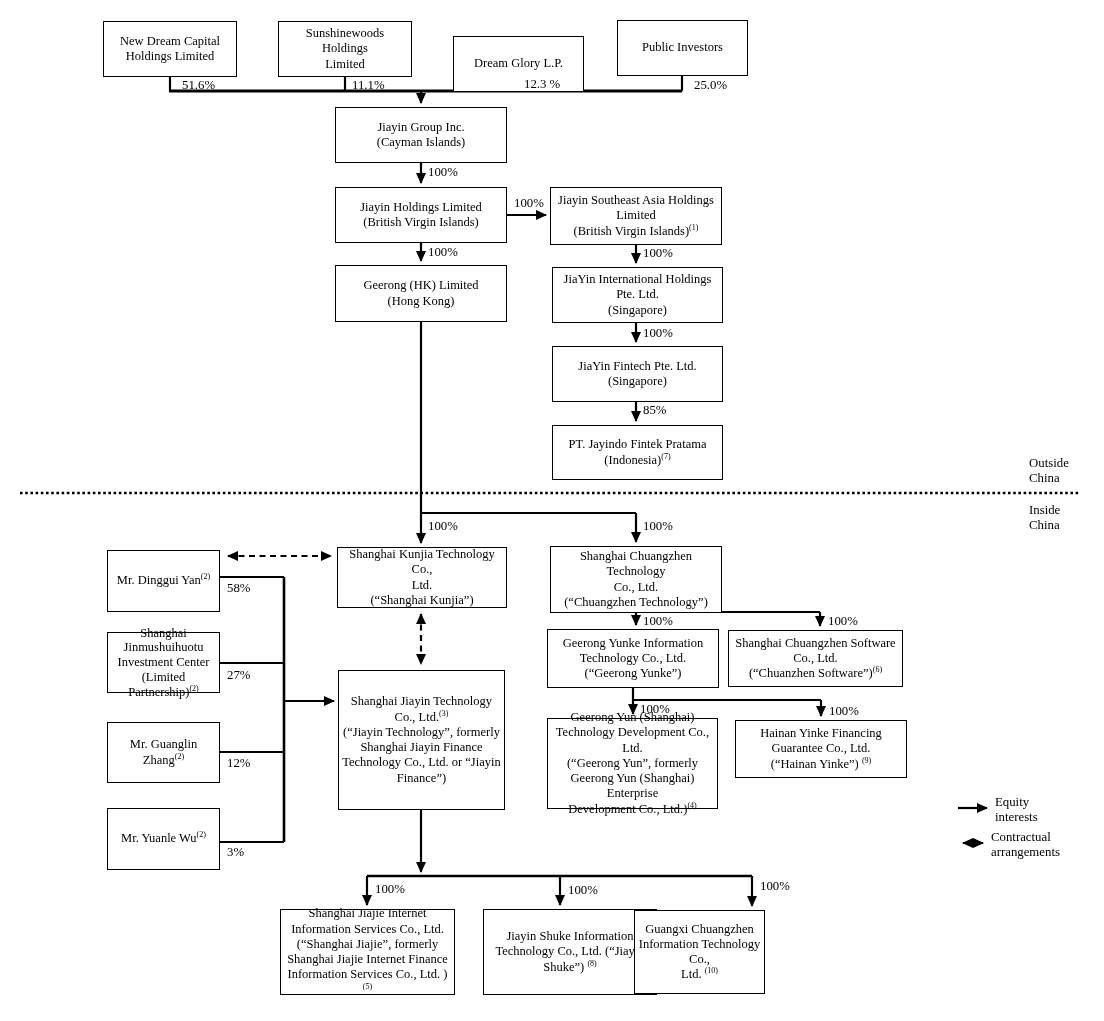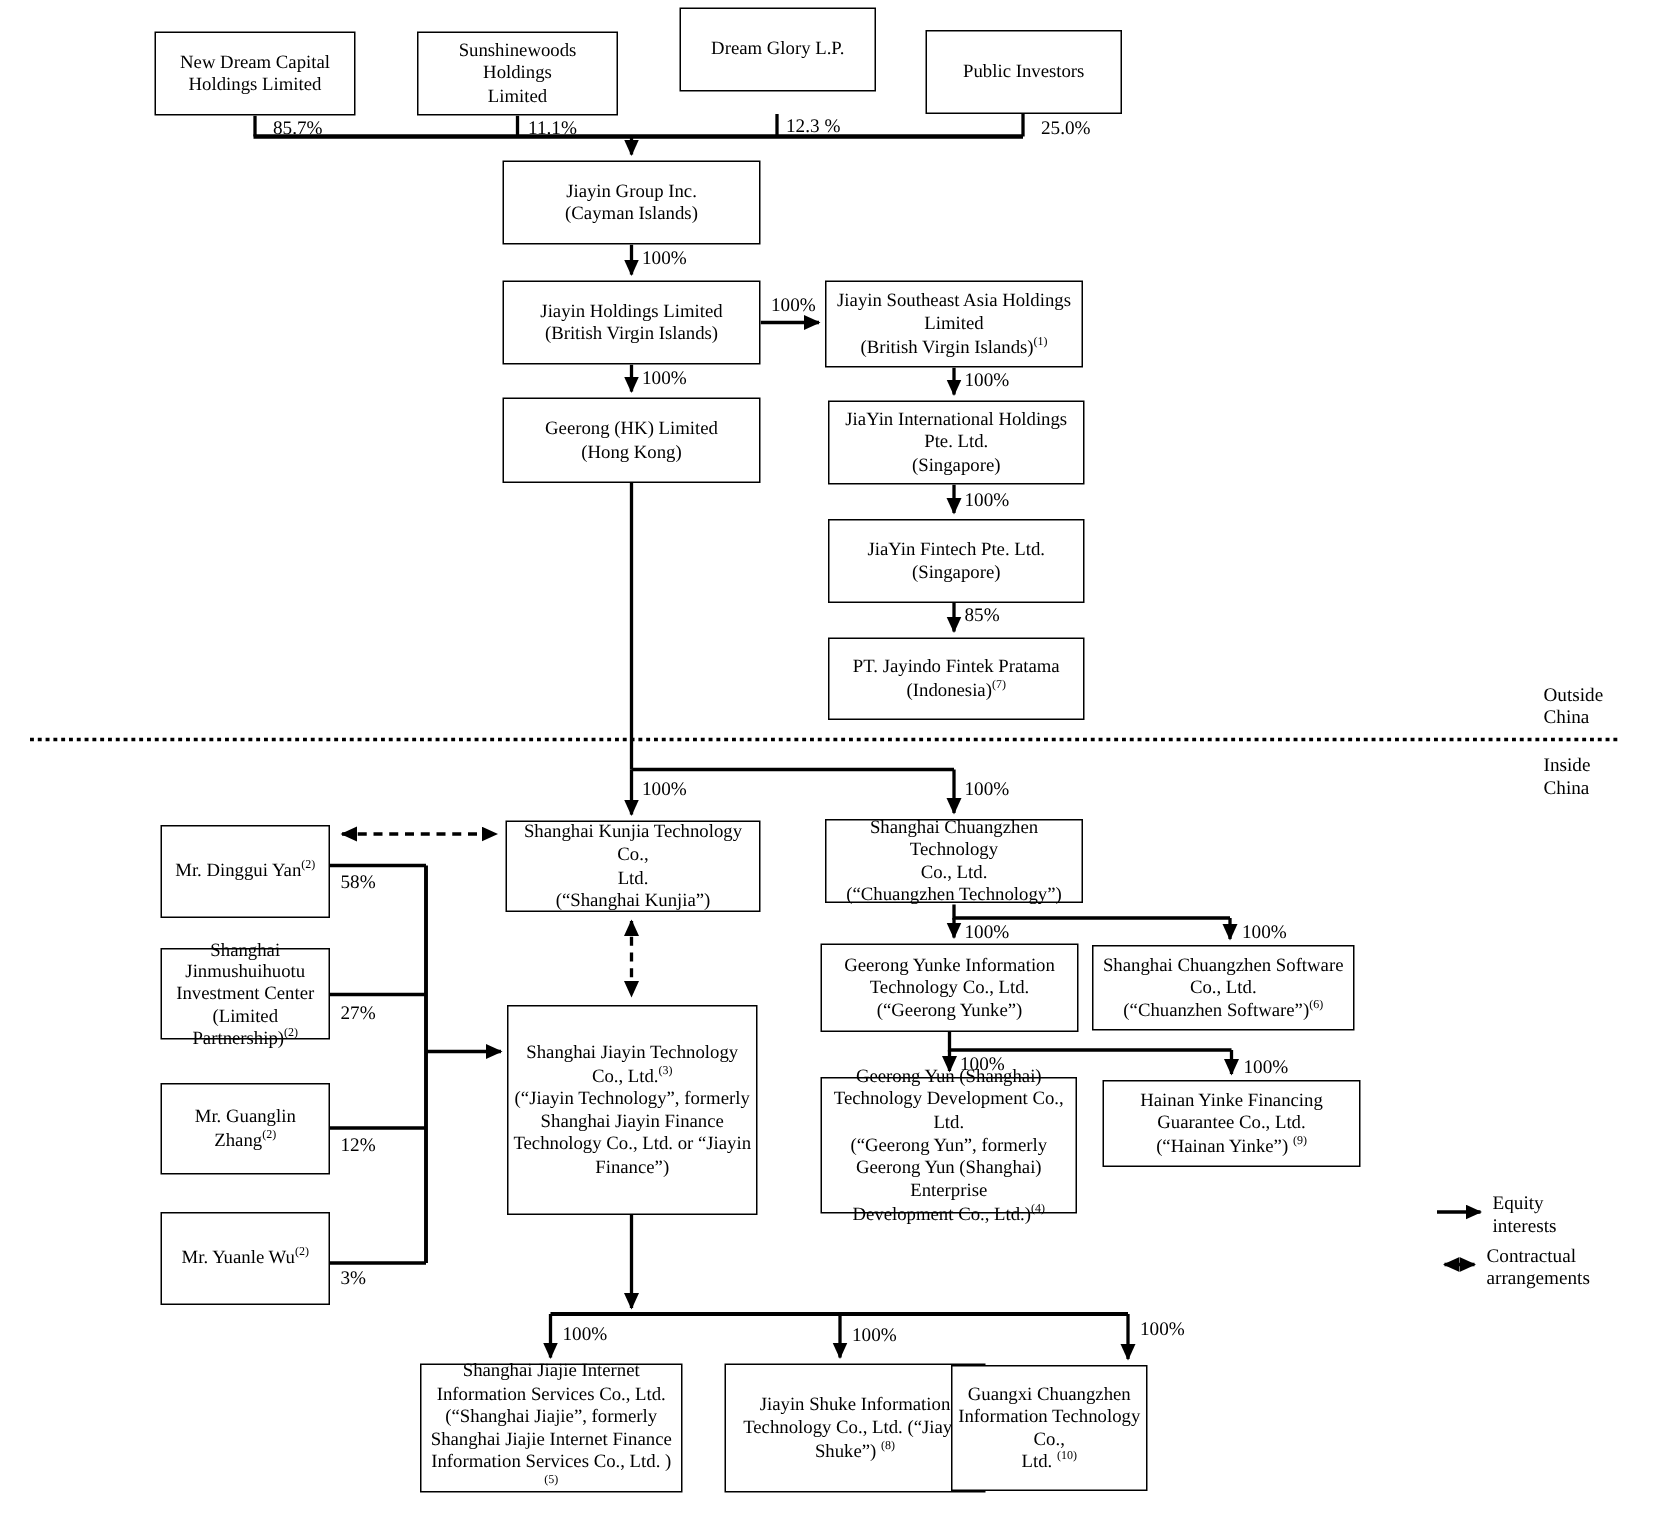--- a/index.html
+++ b/index.html
@@ -76,21 +76,21 @@
       <path d="M963,843 H983" stroke-dasharray="5,4" marker-start="url(#ah)" marker-end="url(#ah)"></path>
     </g>
   </svg>
 
   <div class="box" style="left:103px;top:21px;width:134px;height:56px">
       <span class="box-label">New Dream Capital<br>Holdings Limited</span>
     </div>
   <div class="box" style="left:278px;top:21px;width:134px;height:56px">
       <span class="box-label">Sunshinewoods Holdings<br>Limited</span>
     </div>
-  <div class="box" style="left:453px;top:5px;width:131px;height:56px">
+  <div class="box" style="left:453px;top:36px;width:131px;height:56px">
       <span class="box-label">Dream Glory L.P.</span>
     </div>
   <div class="box" style="left:617px;top:20px;width:131px;height:56px">
       <span class="box-label">Public Investors</span>
     </div>
 
   <div class="box" style="left:335px;top:107px;width:172px;height:56px">
       <span class="box-label">Jiayin Group Inc.<br>(Cayman Islands)</span>
     </div>
   <div class="box" style="left:335px;top:187px;width:172px;height:56px">
@@ -108,21 +108,21 @@
   <div class="box" style="left:552px;top:346px;width:171px;height:56px">
       <span class="box-label">JiaYin Fintech Pte. Ltd.<br>(Singapore)</span>
     </div>
   <div class="box" style="left:552px;top:425px;width:171px;height:55px">
       <span class="box-label">PT. Jayindo Fintek Pratama<br>(Indonesia)<sup>(7)</sup></span>
     </div>
 
   <div class="box" style="left:337px;top:547px;width:170px;height:61px">
       <span class="box-label">Shanghai Kunjia Technology Co.,<br>Ltd.<br>(“Shanghai Kunjia”)</span>
     </div>
-  <div class="box" style="left:550px;top:546px;width:172px;height:56px">
+  <div class="box" style="left:550px;top:546px;width:172px;height:67px">
       <span class="box-label">Shanghai Chuangzhen Technology<br>Co., Ltd.<br>(“Chuangzhen Technology”)</span>
     </div>
   <div class="box" style="left:547px;top:629px;width:172px;height:59px">
       <span class="box-label">Geerong Yunke Information<br>Technology Co., Ltd.<br>(“Geerong Yunke”)</span>
     </div>
   <div class="box" style="left:728px;top:630px;width:175px;height:57px">
       <span class="box-label">Shanghai Chuangzhen Software<br>Co., Ltd.<br>(“Chuanzhen Software”)<sup>(6)</sup></span>
     </div>
   <div class="box" style="left:547px;top:718px;width:171px;height:91px">
       <span class="box-label">Geerong Yun (Shanghai)<br>Technology Development Co., Ltd.<br>(“Geerong Yun”, formerly<br>Geerong Yun (Shanghai) Enterprise<br>Development Co., Ltd.)<sup>(4)</sup></span>
@@ -151,21 +151,21 @@
   <div class="box" style="left:280px;top:909px;width:175px;height:86px">
       <span class="box-label">Shanghai Jiajie Internet<br>Information Services Co., Ltd.<br>(“Shanghai Jiajie”, formerly<br>Shanghai Jiajie Internet Finance<br>Information Services Co., Ltd. )<sup>(5)</sup></span>
     </div>
   <div class="box" style="left:483px;top:909px;width:174px;height:86px">
       <span class="box-label">Jiayin Shuke Information<br>Technology Co., Ltd. (“Jiayin<br>Shuke”) <sup>(8)</sup></span>
     </div>
   <div class="box" style="left:634px;top:910px;width:131px;height:84px">
       <span class="box-label">Guangxi Chuangzhen<br>Information Technology Co.,<br>Ltd. <sup>(10)</sup></span>
     </div>
 
-  <div class="plabel" style="left:182px;top:79px">85.7%</div>
+  <div class="plabel" style="left:182px;top:79px">51.6%</div>
   <div class="plabel" style="left:352px;top:79px">11.1%</div>
   <div class="plabel" style="left:524px;top:78px">12.3 %</div>
   <div class="plabel" style="left:694px;top:79px">25.0%</div>
   <div class="plabel" style="left:428px;top:166px">100%</div>
   <div class="plabel" style="left:514px;top:197px">100%</div>
   <div class="plabel" style="left:428px;top:246px">100%</div>
   <div class="plabel" style="left:643px;top:247px">100%</div>
   <div class="plabel" style="left:643px;top:327px">100%</div>
   <div class="plabel" style="left:643px;top:404px">85%</div>
   <div class="plabel" style="left:428px;top:520px">100%</div>

